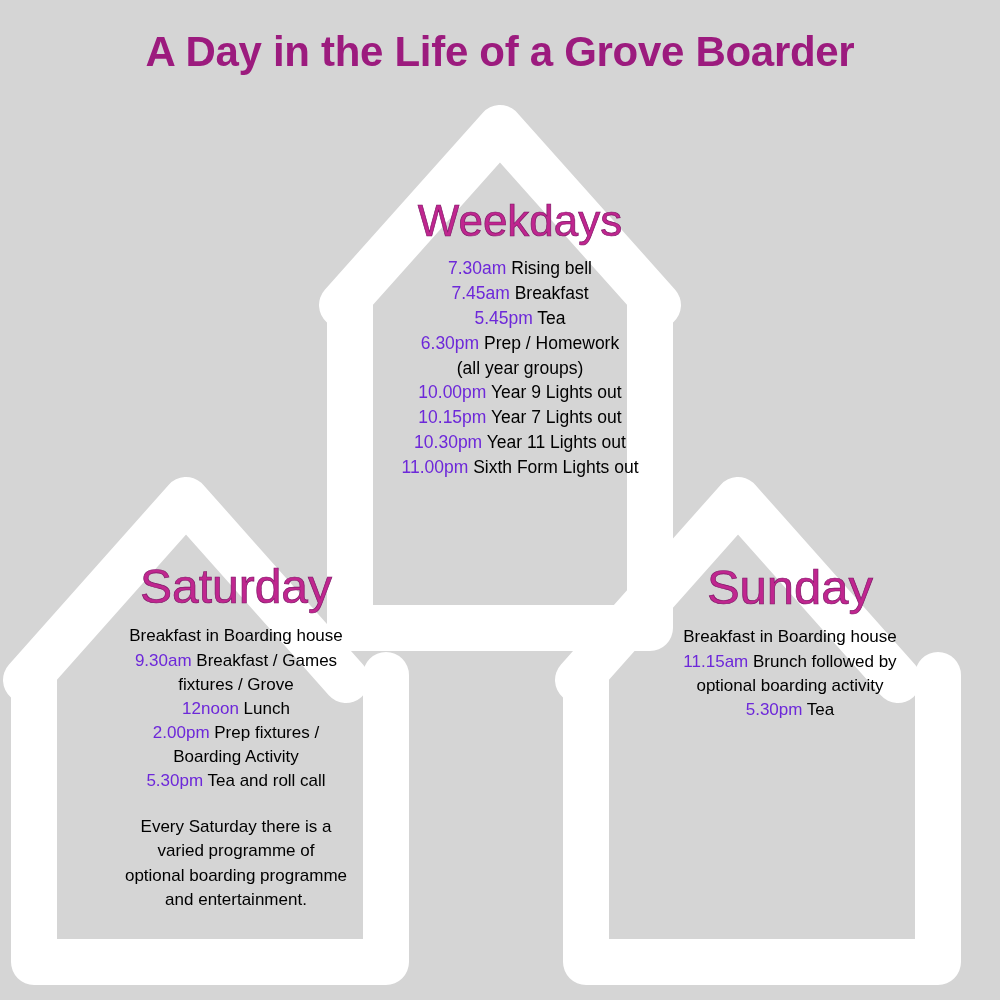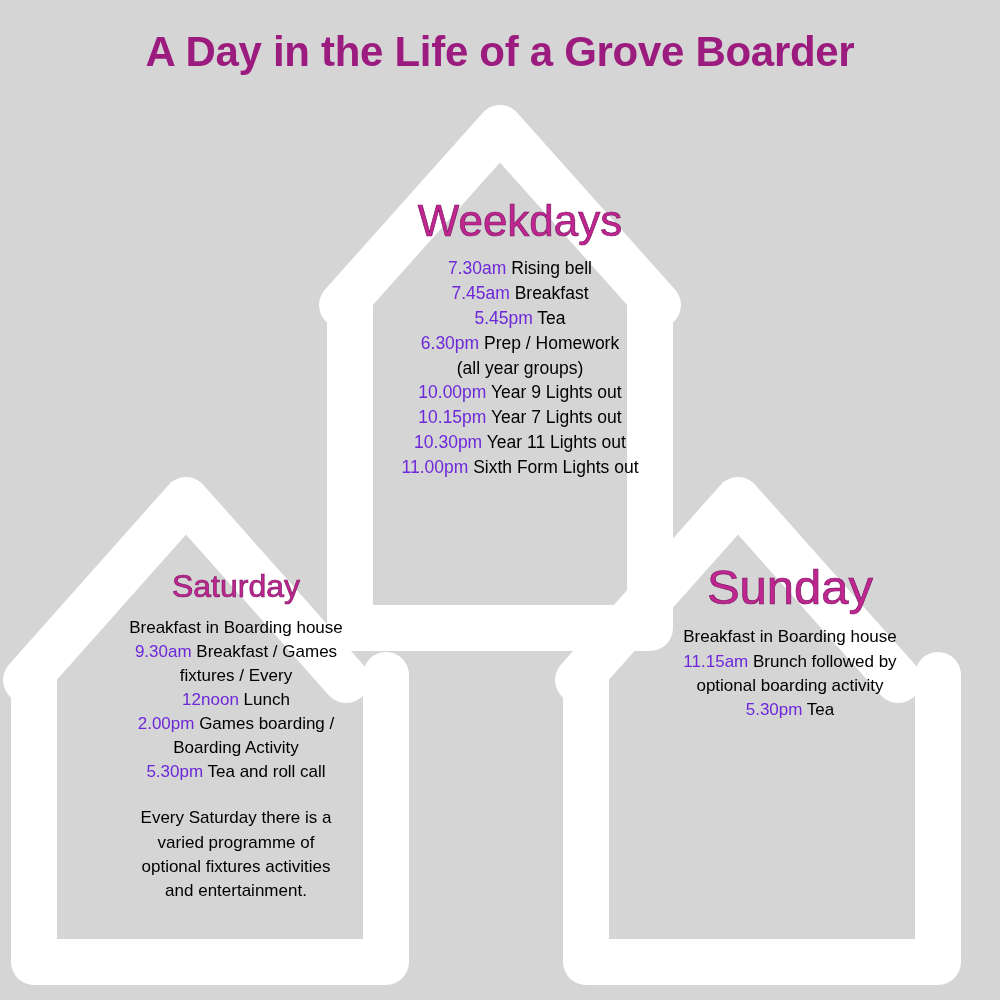--- a/index.html
+++ b/index.html
@@ -72,22 +72,21 @@
     font-size: 17.5px;
   }
 
   
   #card-saturday {
     left: 66px;
     top: 562px;
     width: 340px;
   }
   #card-saturday .card-title {
-    font-size: 32px;
-    margin-top: 8px;
+    font-size: 48px;
   }
   #card-saturday .line {
     font-size: 17px;
   }
 
   
   #card-sunday {
     left: 620px;
     top: 562px;
     width: 340px;
@@ -140,29 +139,29 @@
         <div class="line"><span class="green">10.30pm </span><span class="red">Year 11 Lights out</span></div>
         <div class="line"><span class="green">11.00pm </span><span class="red">Sixth Form Lights out</span></div>
       </div>
   </div>
 
   <div class="card" id="card-saturday">
     <div class="card-title">Saturday</div>
     <div class="card-lines">
         <div class="line"><span class="red">Breakfast in Boarding house</span></div>
         <div class="line"><span class="green">9.30am </span><span class="red">Breakfast / Games</span></div>
-        <div class="line"><span class="red">fixtures / Every</span></div>
+        <div class="line"><span class="red">fixtures / Grove</span></div>
         <div class="line"><span class="green">12noon </span><span class="red">Lunch</span></div>
-        <div class="line"><span class="green">2.00pm </span><span class="red">Games boarding /</span></div>
+        <div class="line"><span class="green">2.00pm </span><span class="red">Prep fixtures /</span></div>
         <div class="line"><span class="red">Boarding Activity</span></div>
         <div class="line"><span class="green">5.30pm </span><span class="red">Tea and roll call</span></div>
         <div class="spacer"></div>
         <div class="line"><span class="red">Every Saturday there is a</span></div>
         <div class="line"><span class="red">varied programme of</span></div>
-        <div class="line"><span class="red">optional fixtures activities</span></div>
+        <div class="line"><span class="red">optional boarding programme</span></div>
         <div class="line"><span class="red">and entertainment.</span></div>
       </div>
   </div>
 
   <div class="card" id="card-sunday">
     <div class="card-title">Sunday</div>
     <div class="card-lines">
         <div class="line"><span class="red">Breakfast in Boarding house</span></div>
         <div class="line"><span class="green">11.15am </span><span class="red">Brunch followed by</span></div>
         <div class="line"><span class="red">optional boarding activity</span></div>

